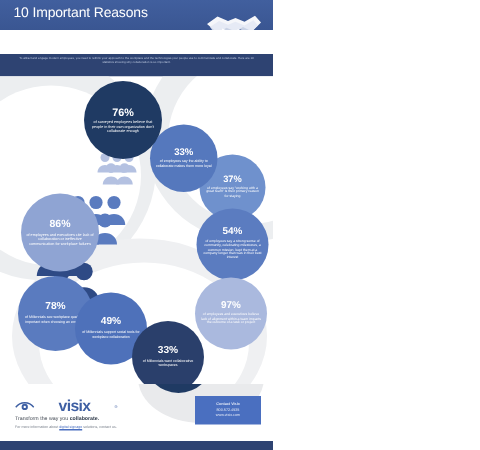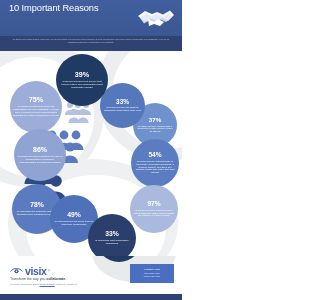--- a/index.html
+++ b/index.html
@@ -6,21 +6,21 @@
   html,body { width:182px; height:300px; }
   body {
     font-family:"Liberation Sans", sans-serif;
     background:#ffffff;
     overflow:hidden;
     position:relative;
   }
 
   
   .header {
-    position:absolute; left:0; top:0; width:182px; height:40px;
+    position:absolute; left:0; top:0; width:182px; height:20px;
     background:#3b5998;
     background:linear-gradient(180deg,#415f9e 0%,#3a5692 100%);
     overflow:hidden;
   }
   .header-title {
     position:absolute; left:9px; top:4px; width:120px;
     color:#ffffff; line-height:1.05;
   }
   .title-line1 { font-size:9.3px; font-weight:400; letter-spacing:-0.1px; }
   .title-line2 { font-size:11.6px; font-weight:400; letter-spacing:-0.3px; margin-top:1px; }
@@ -134,21 +134,21 @@
   }
   .footer-arc {
     position:absolute; left:92px; top:-34px; width:84px; height:60px;
     border-radius:50%; background:#e9eaec;
   }
   .footer-navy {
     position:absolute; left:96px; top:-40px; width:46px; height:46px;
     border-radius:50%; background:#1f3a63;
   }
   .logo-row {
-    position:absolute; left:10px; top:9px; display:flex; align-items:center; gap:2px;
+    position:absolute; left:10px; top:9px; display:flex; align-items:center; gap:16px;
   }
   .logo-eye { width:13px; height:8px; }
   .logo-text {
     font-size:10.5px; font-weight:700; color:#3e5fa3; letter-spacing:-0.4px;
   }
   .logo-tm { font-size:2.6px; color:#3e5fa3; vertical-align:super; }
   .tagline {
     position:absolute; left:10px; top:21px;
     font-size:3.5px; color:#444b55; font-weight:400;
   }
@@ -232,28 +232,24 @@
       <circle cx="31" cy="66" r="5.6"></circle>
         <path d="M21.5 85c0-5.4 4.3-9.2 9.5-9.2s9.5 3.8 9.5 9.2z"></path>
       <circle cx="23" cy="82" r="5.8"></circle>
         <path d="M13 102c0-5.6 4.5-9.5 10-9.5s10 3.9 10 9.5z"></path>
       <circle cx="38" cy="82" r="5.8"></circle>
         <path d="M28 102c0-5.6 4.5-9.5 10-9.5s10 3.9 10 9.5z"></path>
     </g>
   </svg>
 
   <div class="bubble b39">
-    <div class="pct">39%</div>
+    <div class="pct">76%</div>
     <div class="txt">of surveyed employees believe that people in their own organization don't collaborate enough</div>
   </div>
 
-  <div class="bubble b75">
-    <div class="pct">75%</div>
-    <div class="txt">of employees rate team work and collaboration as "very important", yet only 18% of employees get communication evaluations on their performance reviews</div>
-  </div>
 
   <div class="bubble b33a">
     <div class="pct">33%</div>
     <div class="txt">of employees say the ability to collaborate makes them more loyal</div>
   </div>
 
   <div class="bubble b37">
     <div class="pct">37%</div>
     <div class="txt">of employees say "working with a great team" is their primary reason for staying</div>
   </div>

